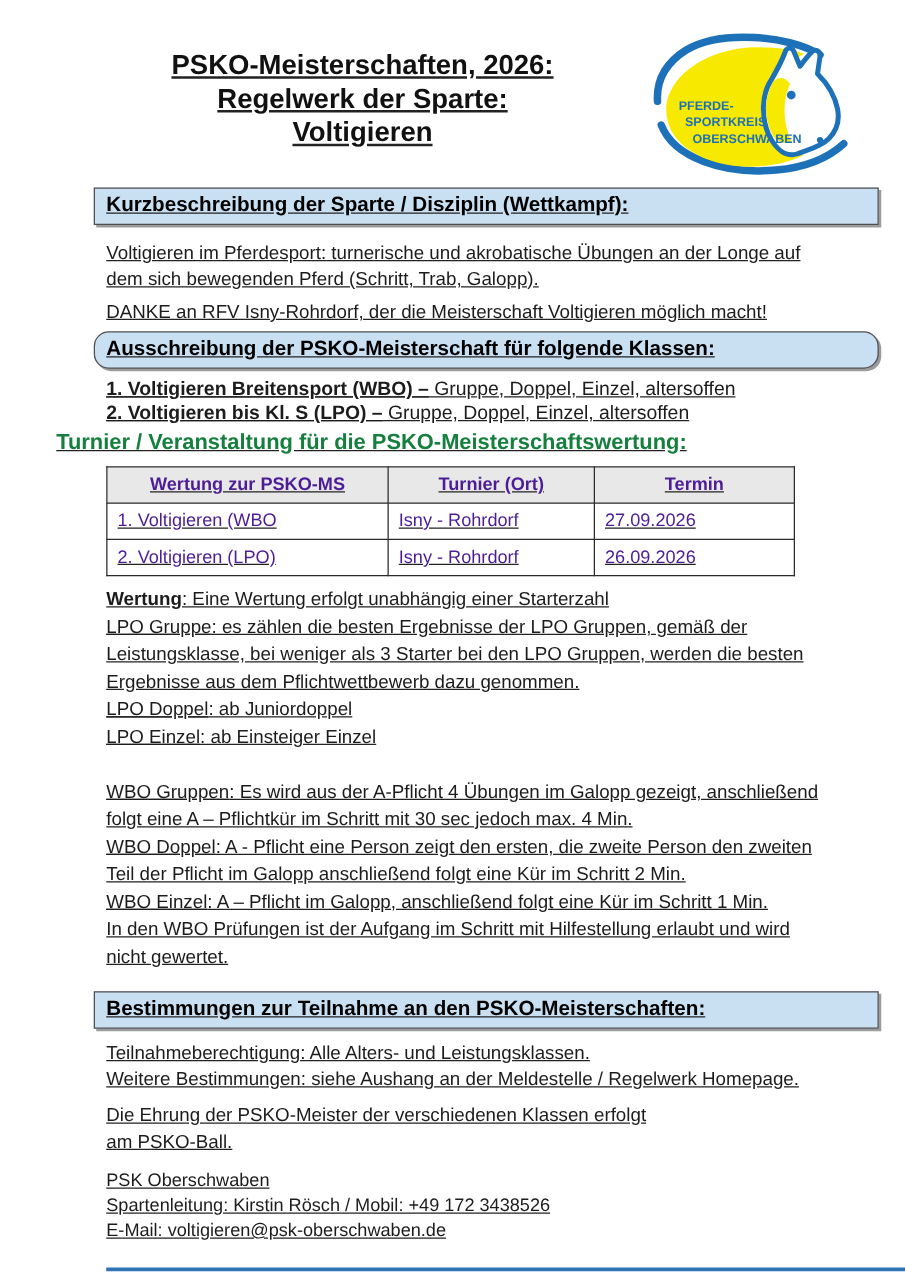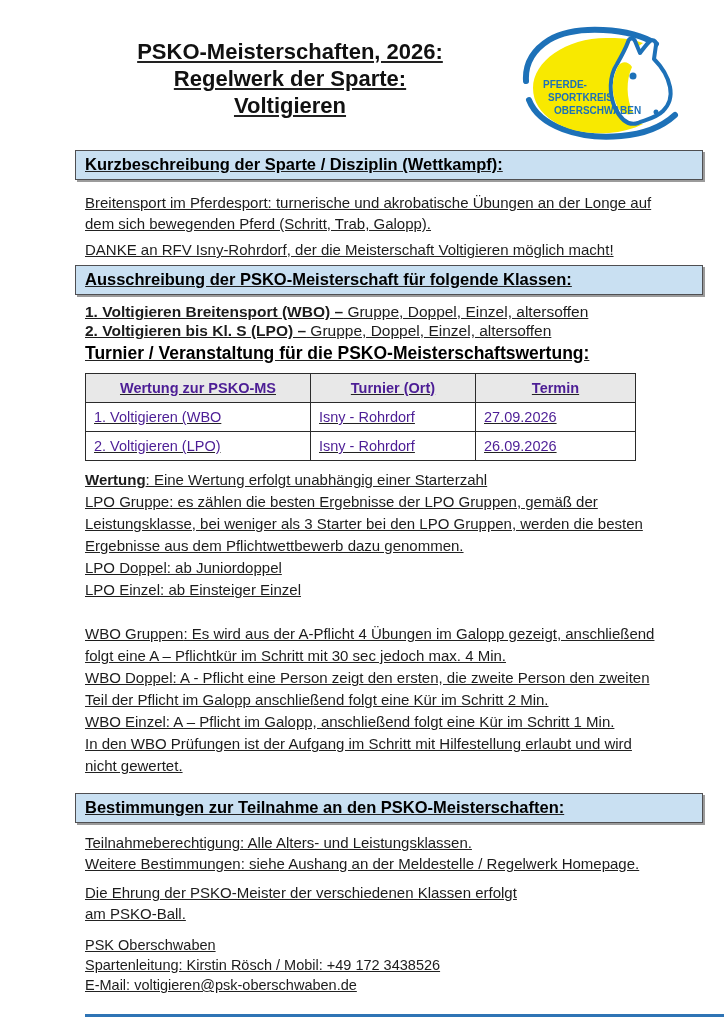--- a/index.html
+++ b/index.html
@@ -40,42 +40,42 @@
     background:#c9e0f2;
     border:1px solid #4f4f52;
     box-shadow:2px 2px 0 #9b9b9b;
     font-weight:bold;
     font-size:16.5px;
     color:#000;
     padding:4px 0 5px 9px;
     box-sizing:content-box;
   }
   .bar-1{margin-top:31px;}
-  .bar-2{margin-top:5px;}
+  .bar-2{margin-top:5px;border-radius:12px;}
   .bar-3{margin-top:16px;}
   .bar-4{margin-top:10px;}
   
   .body-text{
     margin-left:85px;
     width:578px;
     font-size:15px;
     line-height:21px;
     color:#1c1c1c;
   }
   .p1{margin-top:12px;}
   .p2{margin-top:5px;}
   .classes{margin-top:7px;font-size:15.5px;line-height:19px;}
   .bu{font-weight:bold;text-decoration:underline;}
   .u{text-decoration:underline;}
   .subheading{
-    margin-left:85px;
+    margin-left:45px;
     margin-top:3px;
     font-weight:bold;
     font-size:17.5px;
-    color:#000000;
+    color:#15803d;
   }
   
   table.wertung{
     margin:9px 0 0 85px;
     border-collapse:collapse;
     font-size:14.5px;
     color:#4c1d95;
   }
   table.wertung th, table.wertung td{
     border:1px solid #2b2b2b;
@@ -128,21 +128,21 @@
     <path d="M94,82 C88,68 88,50 96,38 C100,31 104,24 107,16 C108,12 112,11 114,15 L119,27 C122,23 125,19 128,16 C131,13 135,14 135,19 L133,33 C141,41 147,51 149,61 C151,71 148,79 142,85 C135,92 124,94 117,97 C108,100 100,94 94,82 Z" fill="#ffffff" stroke="#1d71b8" stroke-width="4" stroke-linejoin="round"></path>
     <path d="M97,40 C90,54 90,68 97,82 C101,88 108,90 112,87 C105,72 105,54 111,41 C107,35 101,35 97,40 Z" fill="#f8e900"></path>
     <circle cx="112" cy="50" r="3.5" fill="#1d71b8"></circle>
     <circle cx="135" cy="86" r="2.5" fill="#1d71b8"></circle>
     <text x="22" y="62" font-size="10">PFERDE-</text>
     <text x="27" y="75" font-size="10">SPORTKREIS</text>
     <text x="33" y="88" font-size="10">OBERSCHWABEN</text>
   </svg>
 
   <div class="bar bar-1">Kurzbeschreibung der Sparte / Disziplin (Wettkampf):</div>
-  <div class="body-text p1">Breitensport im Pferdesport: turnerische und akrobatische Übungen an der Longe auf dem sich bewegenden Pferd (Schritt, Trab, Galopp).</div>
+  <div class="body-text p1">Voltigieren im Pferdesport: turnerische und akrobatische Übungen an der Longe auf dem sich bewegenden Pferd (Schritt, Trab, Galopp).</div>
   <div class="body-text p2">DANKE an RFV Isny-Rohrdorf, der die Meisterschaft Voltigieren möglich macht!</div>
 
   <div class="bar bar-2">Ausschreibung der PSKO-Meisterschaft für folgende Klassen:</div>
   <div class="body-text classes">
     <div><span class="bu">1. Voltigieren Breitensport (WBO) –</span><span> Gruppe, Doppel, Einzel, altersoffen</span></div>
     <div><span class="bu">2. Voltigieren bis Kl. S (LPO) –</span><span> Gruppe, Doppel, Einzel, altersoffen</span></div>
   </div>
   <div class="subheading">Turnier / Veranstaltung für die PSKO-Meisterschaftswertung:</div>
 
   <table class="wertung">

